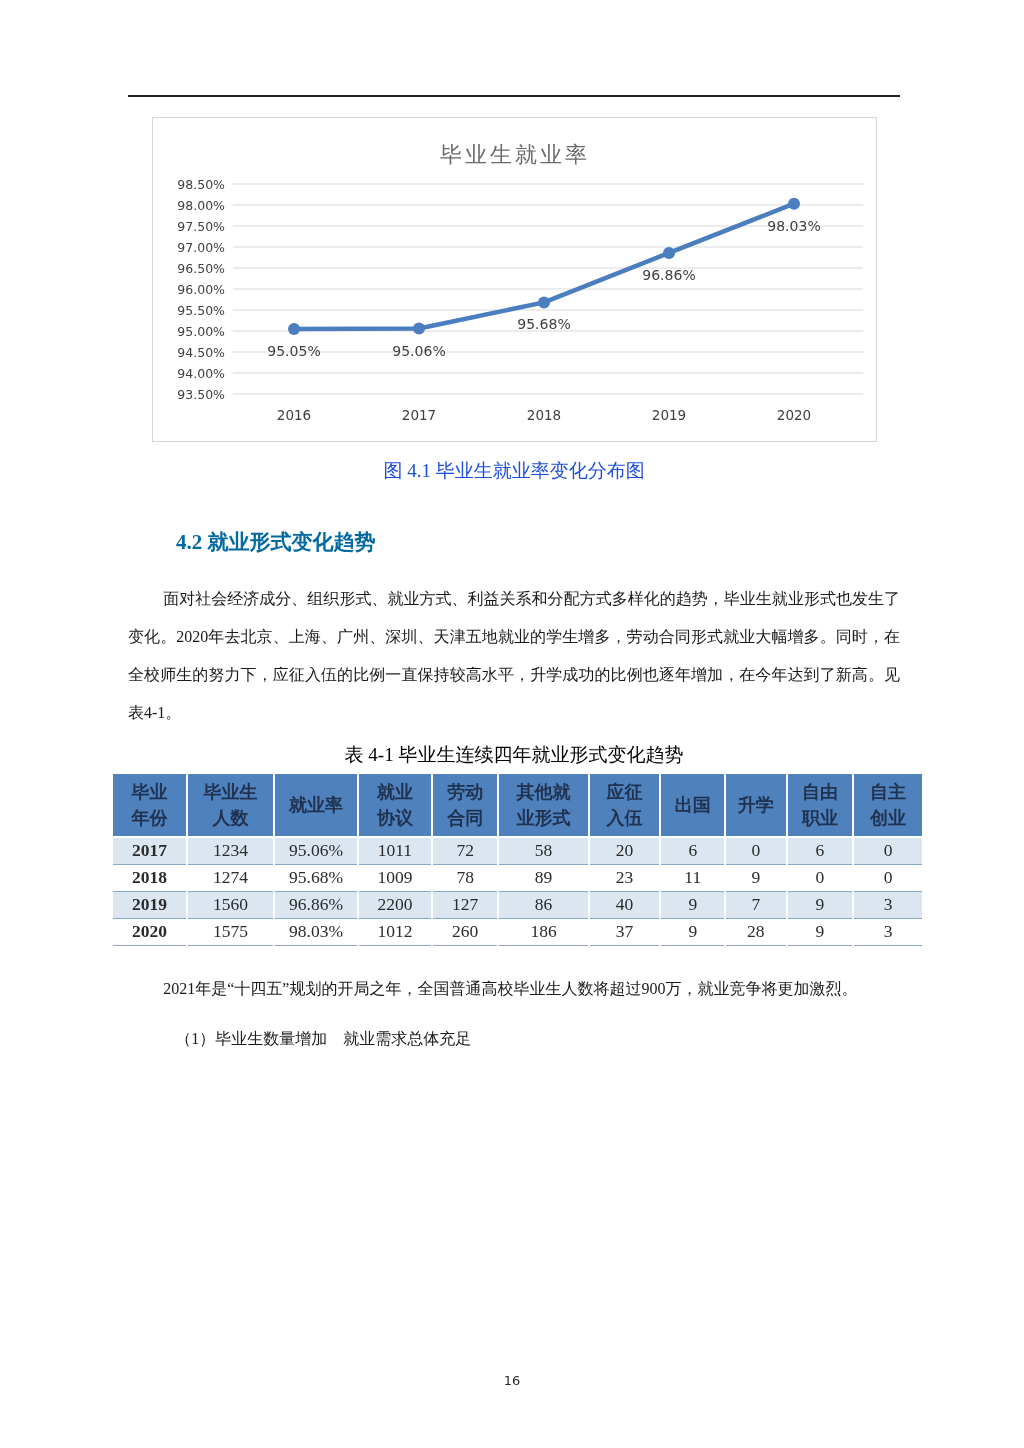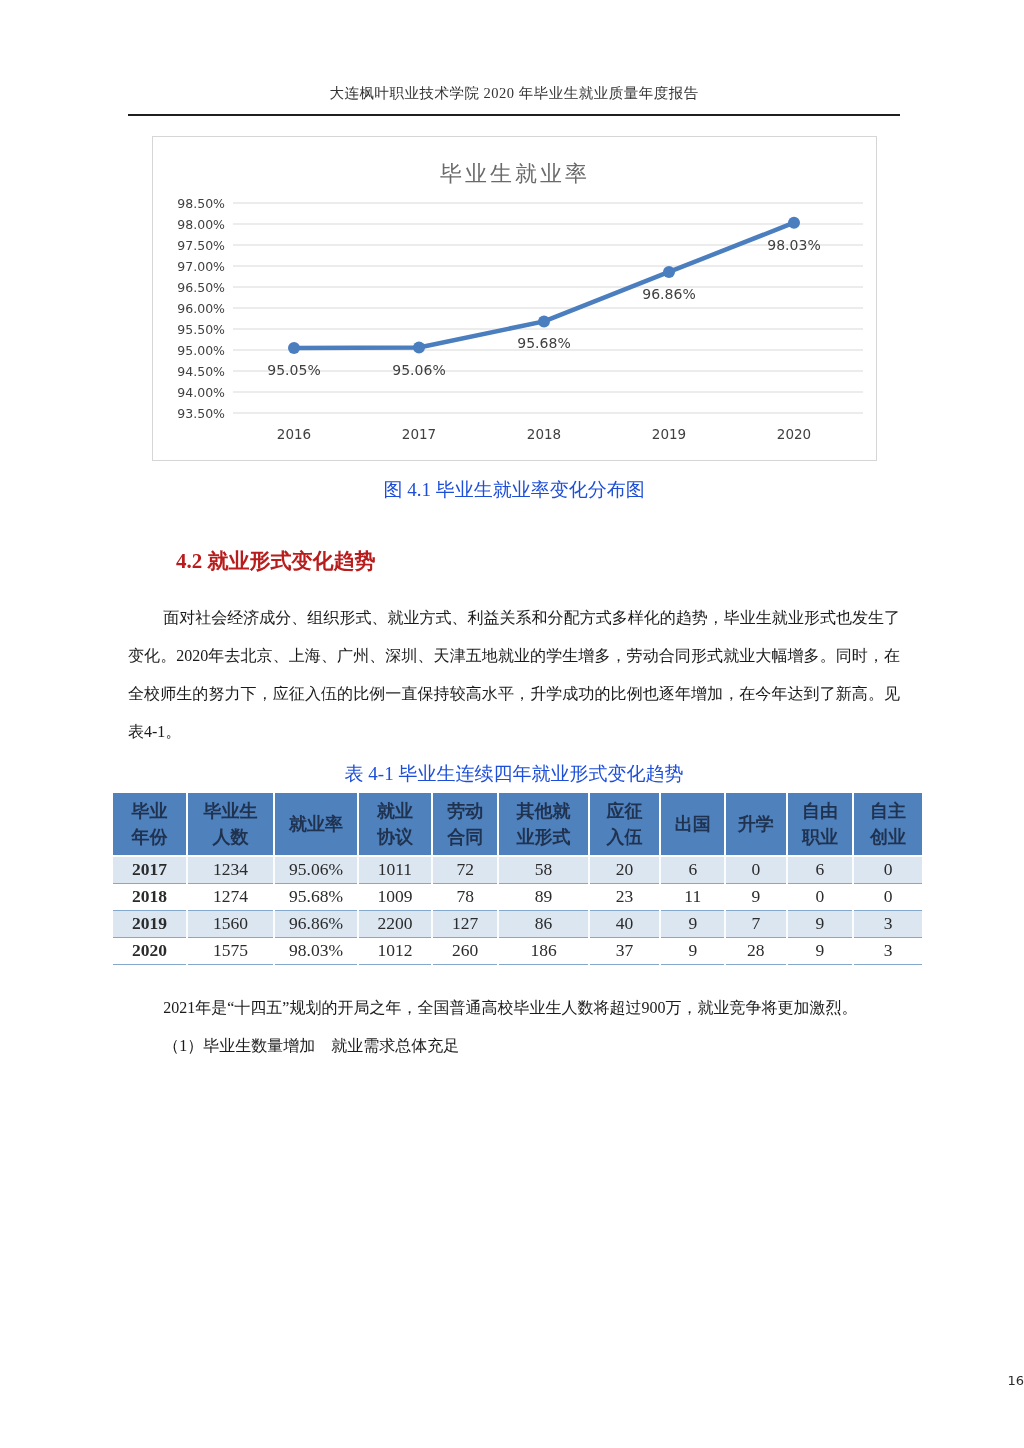--- a/index.html
+++ b/index.html
@@ -58,38 +58,38 @@
   .fig-caption {
     margin-top: 16px;
     text-align: center;
     font-size: 19px;
     color: #1d4ed8;
   }
 
   h2.sec {
     font-size: 21px;
     font-weight: bold;
-    color: #b91c1c;
+    color: #0369a1;
     margin: 44px 0 0 48px;
   }
   p.body-p {
     font-size: 16px;
     line-height: 38px;
     text-align: justify;
     text-indent: 2.2em;
     margin: 24px 0 0 0;
     color: #1a1a1a;
   }
-  p.tight { margin: 0; }
+  p.tight { margin: 12px; }
 
   .tbl-caption {
     margin-top: 10px;
     text-align: center;
     font-size: 19px;
-    color: #1d4ed8;
+    color: #000000;
   }
   table.data-table {
     margin-top: 6px;
     margin-left: -15px;
     width: 809px;
     border-collapse: collapse;
     table-layout: fixed;
   }
   table.data-table th {
     background: var(--table-header-bg, #4F81BD);
@@ -113,32 +113,31 @@
     border-bottom: 1px solid var(--row-border, #84A7CC);
   }
   table.data-table td:last-child { border-right: none; }
   table.data-table td:first-child { font-weight: bold; }
   table.data-table tr.alt td { background: var(--row-alt-bg, #DCE6F1); }
 
   .page-number {
     position: absolute;
     bottom: 60px;
     left: 0; right: 0;
-    text-align: right;
+    text-align: center;
     font-family: "DejaVu Sans", sans-serif;
     font-size: 13px;
     color: #2b2b2b;
   }
 </style>
 </head>
 <body>
 
 <div class="content">
 
-  <div class="doc-title">大连枫叶职业技术学院 2020 年毕业生就业质量年度报告</div>
   <div class="doc-rule"></div>
 
   <div class="chart-panel">
     <svg id="chart-svg" width="723" height="321" viewBox="0 0 723 321" xmlns="http://www.w3.org/2000/svg">
         <line x1="80" y1="66" x2="710" y2="66" stroke="#D9D9D9" stroke-width="1"></line>
         <text x="72" y="70.5" text-anchor="end" class="ytick">98.50%</text>
         <line x1="80" y1="87" x2="710" y2="87" stroke="#D9D9D9" stroke-width="1"></line>
         <text x="72" y="91.5" text-anchor="end" class="ytick">98.00%</text>
         <line x1="80" y1="108" x2="710" y2="108" stroke="#D9D9D9" stroke-width="1"></line>
         <text x="72" y="112.5" text-anchor="end" class="ytick">97.50%</text>

